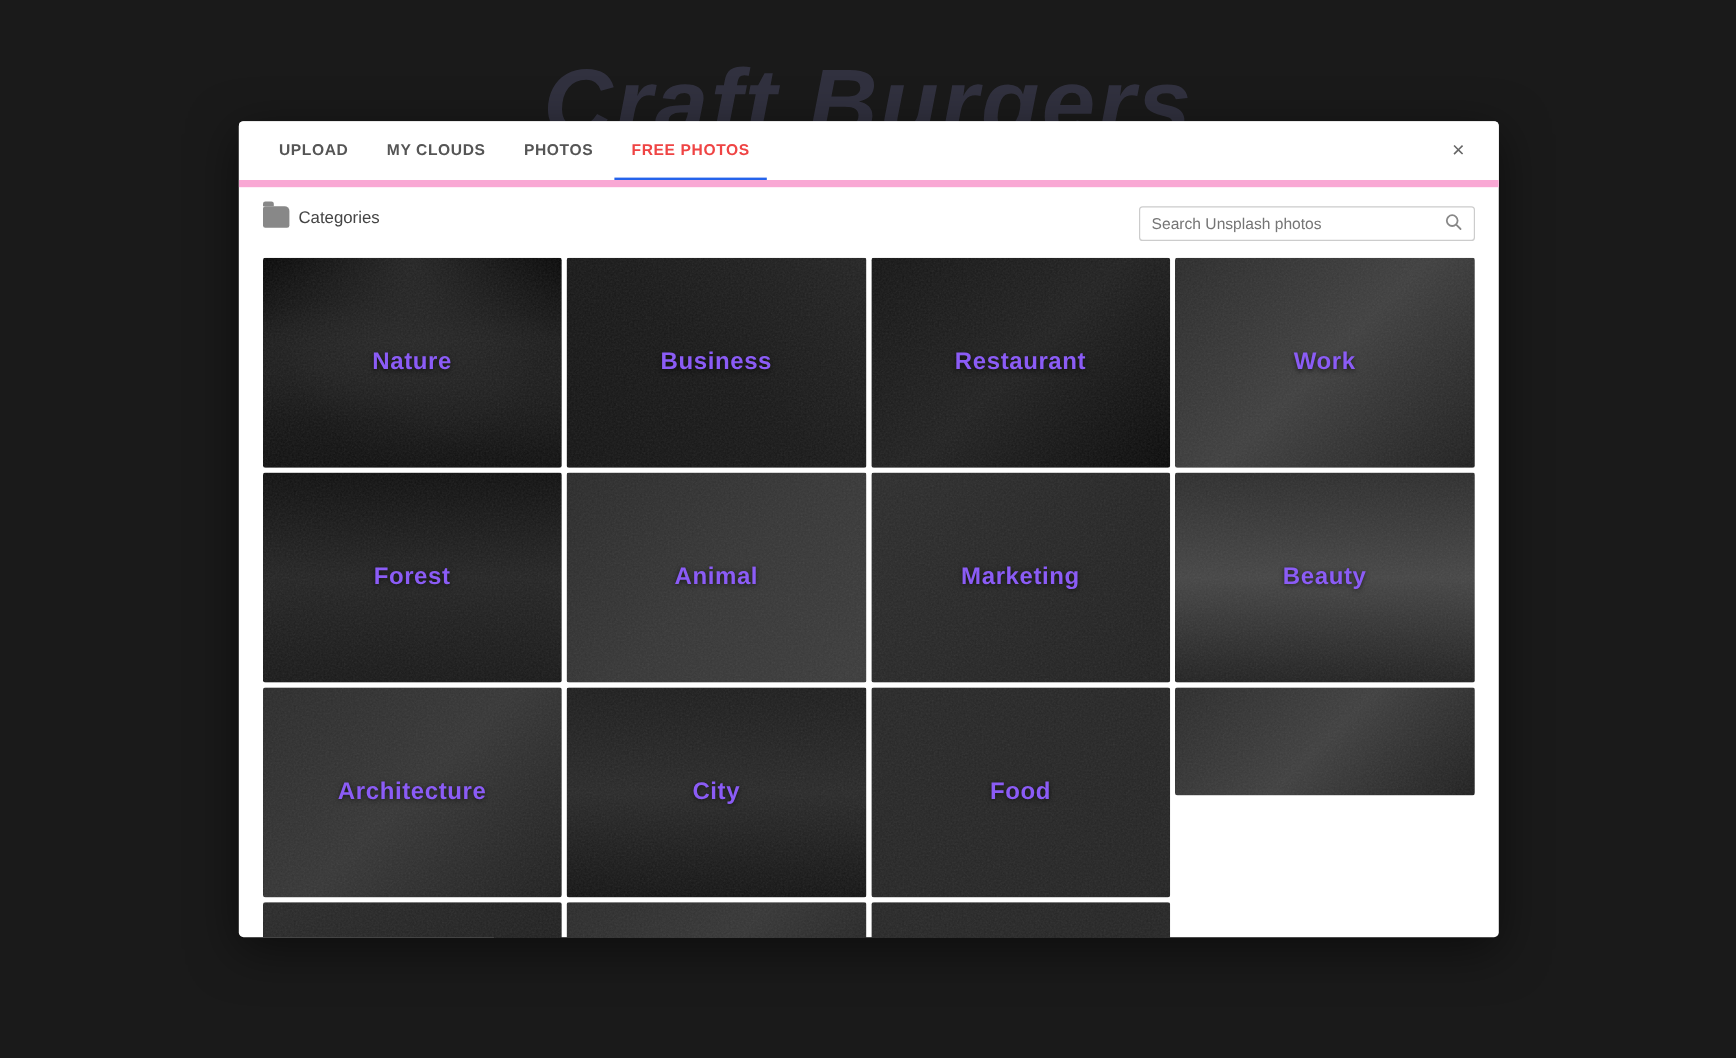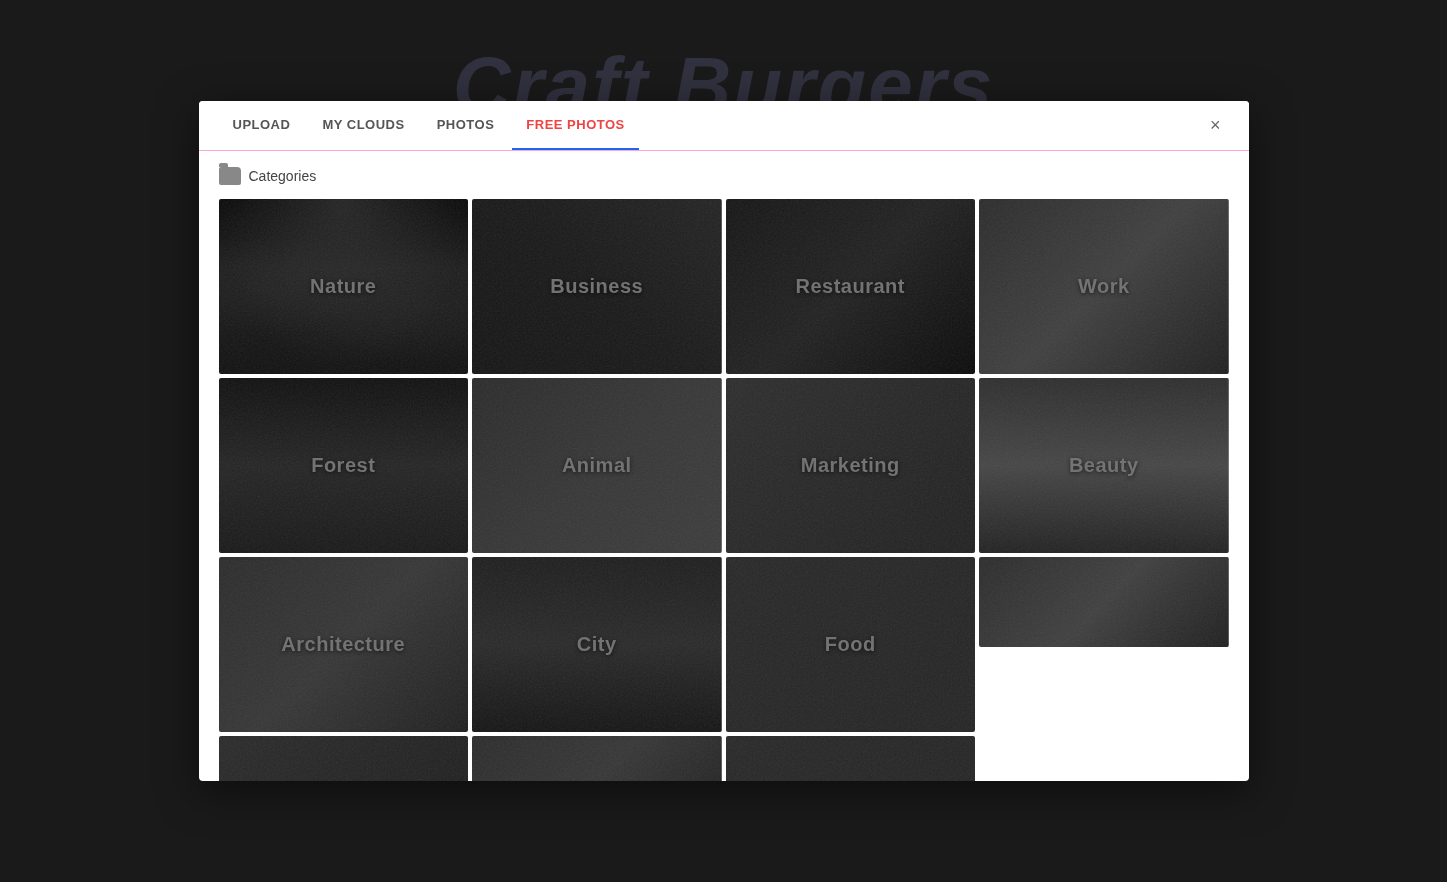--- a/index.html
+++ b/index.html
@@ -43,21 +43,21 @@
       border-radius: 4px;
       display: flex;
       flex-direction: column;
       box-shadow: 0 10px 40px rgba(0,0,0,0.5);
       overflow: hidden;
     }
 
     .modal-header {
       display: flex;
       padding: 0 20px;
-      border-bottom: 1px solid #f9a8d4;
+      border-bottom: 6px solid #f9a8d4;
       background: #fff;
       flex-shrink: 0;
     }
 
     .tab-item {
       padding: 16px 14px;
       font-size: 13px;
       font-weight: 600;
       color: #555;
       cursor: pointer;
@@ -171,21 +171,21 @@
 
     .category-tile .tile-label {
       position: absolute;
       bottom: 0;
       left: 0;
       right: 0;
       top: 0;
       display: flex;
       align-items: center;
       justify-content: center;
-      color: #737373;
+      color: #8b5cf6;
       font-size: 20px;
       font-weight: 600;
       text-shadow: 0 1px 4px rgba(0,0,0,0.6);
       letter-spacing: 0.5px;
     }
     .tile-bg-business {
       background:
         linear-gradient(45deg, #1a1a2e 0%, #16213e 50%, #0f3460 100%),
         repeating-linear-gradient(30deg, rgba(255,255,255,0.03) 0px, rgba(255,255,255,0.03) 2px, transparent 2px, transparent 20px);
     }
@@ -251,20 +251,29 @@
       <button class="close-btn">×</button>
     </div>
 
     <div class="modal-body">
 
       <div class="categories-bar">
         <div class="categories-label">
           <div class="folder-icon"></div>
           <span>Categories</span>
         </div>
+        <div class="search-box">
+          <input type="text" placeholder="Search Unsplash photos" style="">
+          <span class="search-icon-svg">
+            <svg width="14" height="14" viewBox="0 0 14 14" fill="none">
+              <circle cx="6" cy="6" r="4.5" stroke="#888" stroke-width="1.5"></circle>
+              <line x1="9.5" y1="9.5" x2="13" y2="13" stroke="#888" stroke-width="1.5" stroke-linecap="round"></line>
+            </svg>
+          </span>
+        </div>
       </div>
 
       <div class="grid" id="category-grid">
       <div class="category-tile">
             <div class="tile-bg tile-nature-detail" style="position: relative;">
               <svg style="position: absolute; inset: 0px; width: 100%; height: 100%; opacity: 0.15;">
                 <filter id="n0">
                   <feTurbulence type="fractalNoise" baseFrequency="0.65" numOctaves="3" stitchTiles="stitch"></feTurbulence>
                 </filter>
                 <rect width="100%" height="100%" filter="url(#n0)"></rect>

